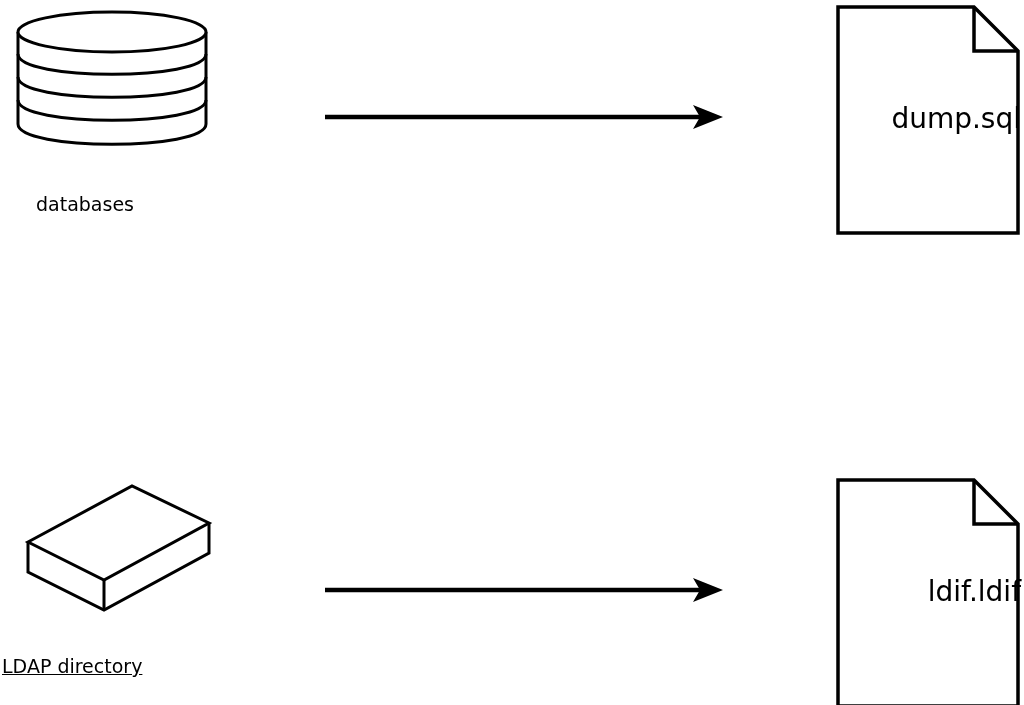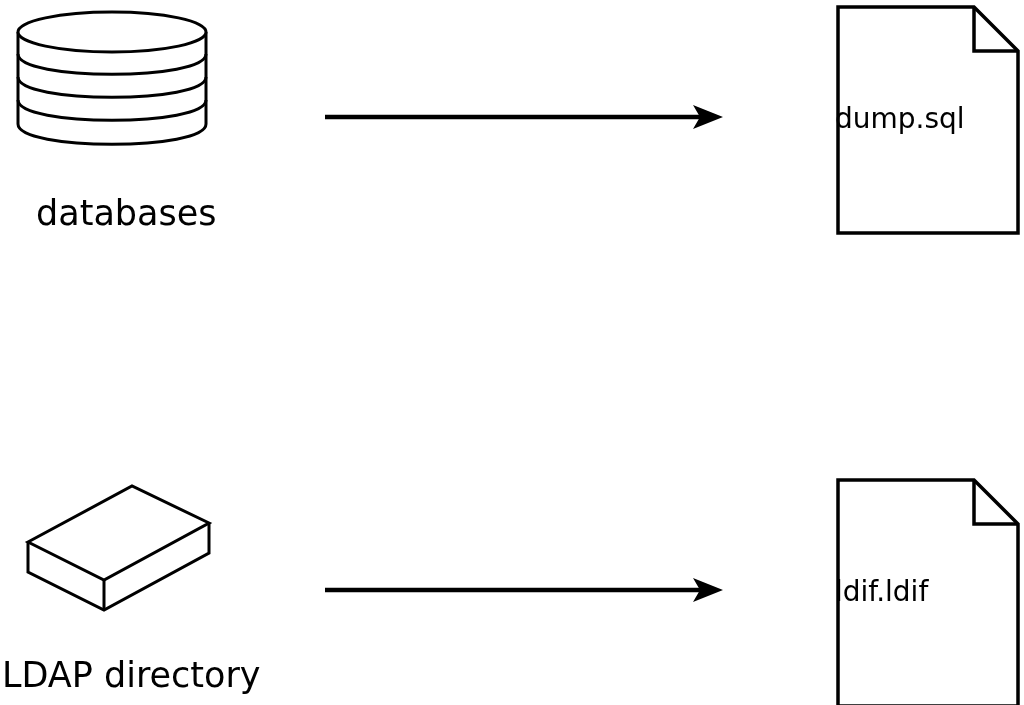--- a/index.html
+++ b/index.html
@@ -18,46 +18,46 @@
   }
   svg { display: block; color: var(--stroke, #000000); }
 
   .abs { position: absolute; }
 
   .icon-db   { left: 15px;  top: 6px;   }
   .icon-box  { left: 20px;  top: 482px; }
 
   .label {
     position: absolute;
-    font-size: 35px;
+    font-size: 19px;
     color: var(--stroke, #000000);
     white-space: nowrap;
     line-height: 1.1;
   }
   .label-db   { left: 36px; top: 194px; }
-  .label-ldap { left: 2px;  top: 656px; }
+  .label-ldap { left: 2px;  top: 656px; text-decoration: underline; }
 
   .arrow { position: absolute; }
   .arrow-1 { left: 325px; top: 101px; }
   .arrow-2 { left: 325px; top: 574px; }
 
   .doc {
     position: absolute;
     width: 186px;
     height: 232px;
   }
   .doc-1 { left: 835px; top: 4px;   }
   .doc-2 { left: 835px; top: 477px; }
   .doc svg { position: absolute; left: 0; top: 0; }
   .doc-label {
     position: absolute;
     left: 0;
     top: 98px;
     width: 100%;
-    text-align: left;
+    text-align: right;
     font-size: 28px;
     color: var(--stroke, #000000);
     white-space: nowrap;
   }
 </style>
 </head>
 <body>
 
 <div class="canvas">
 

